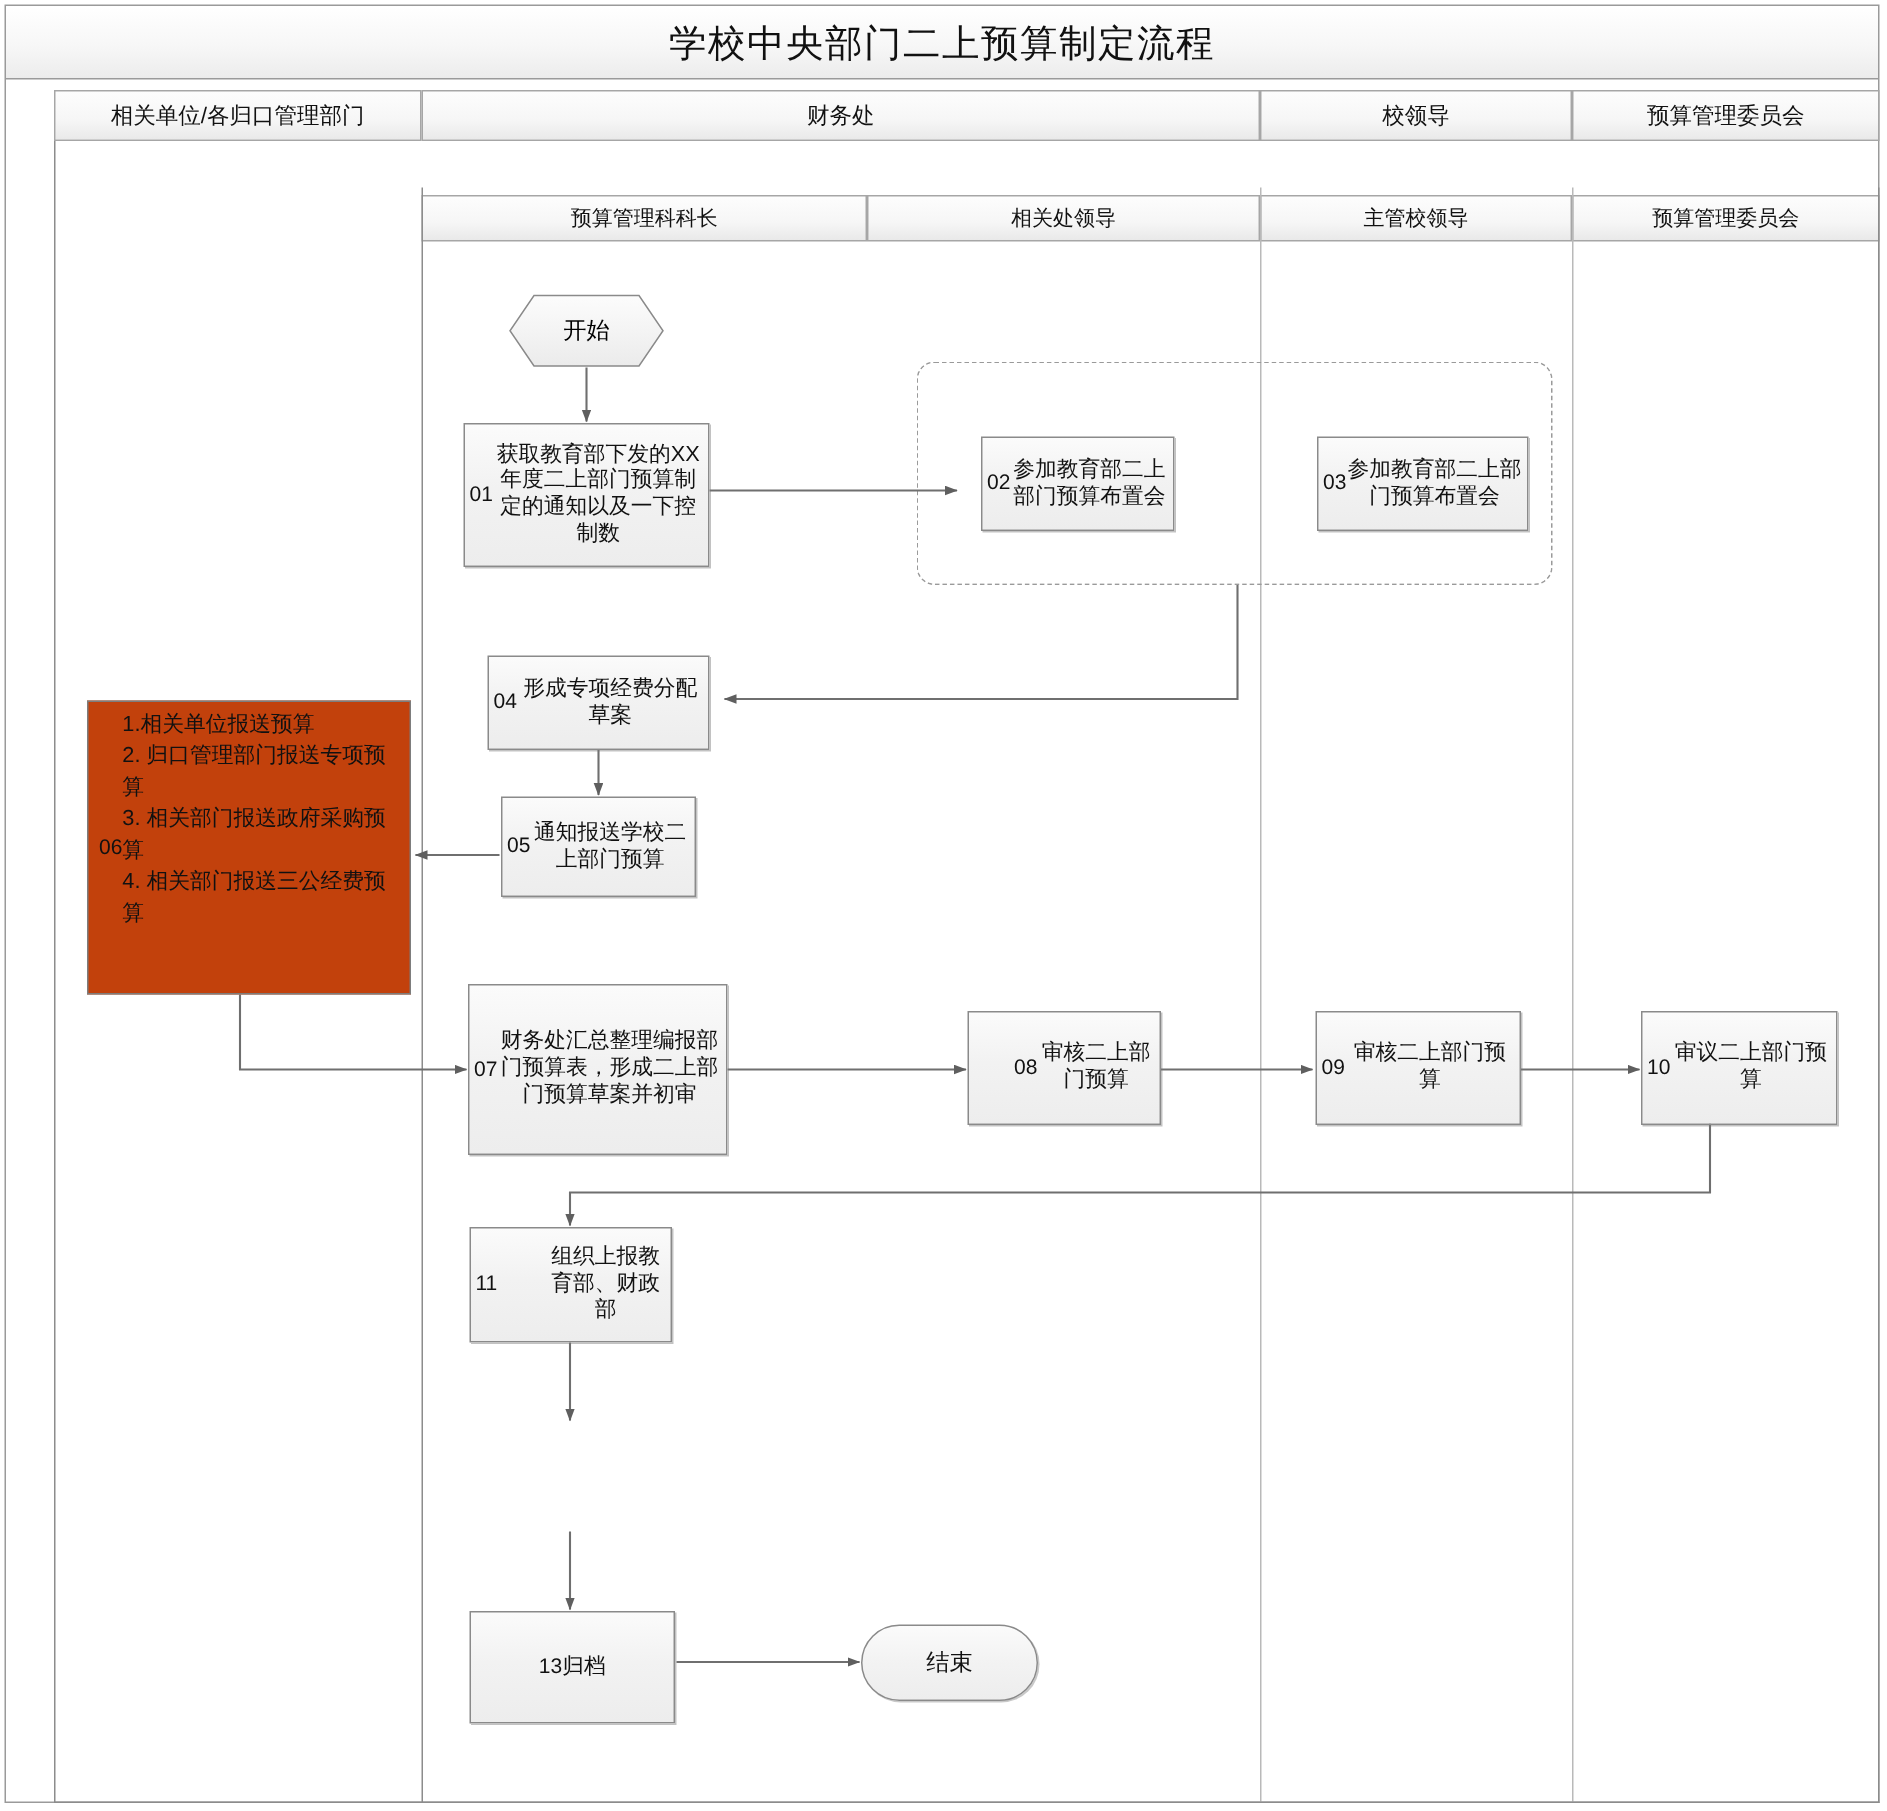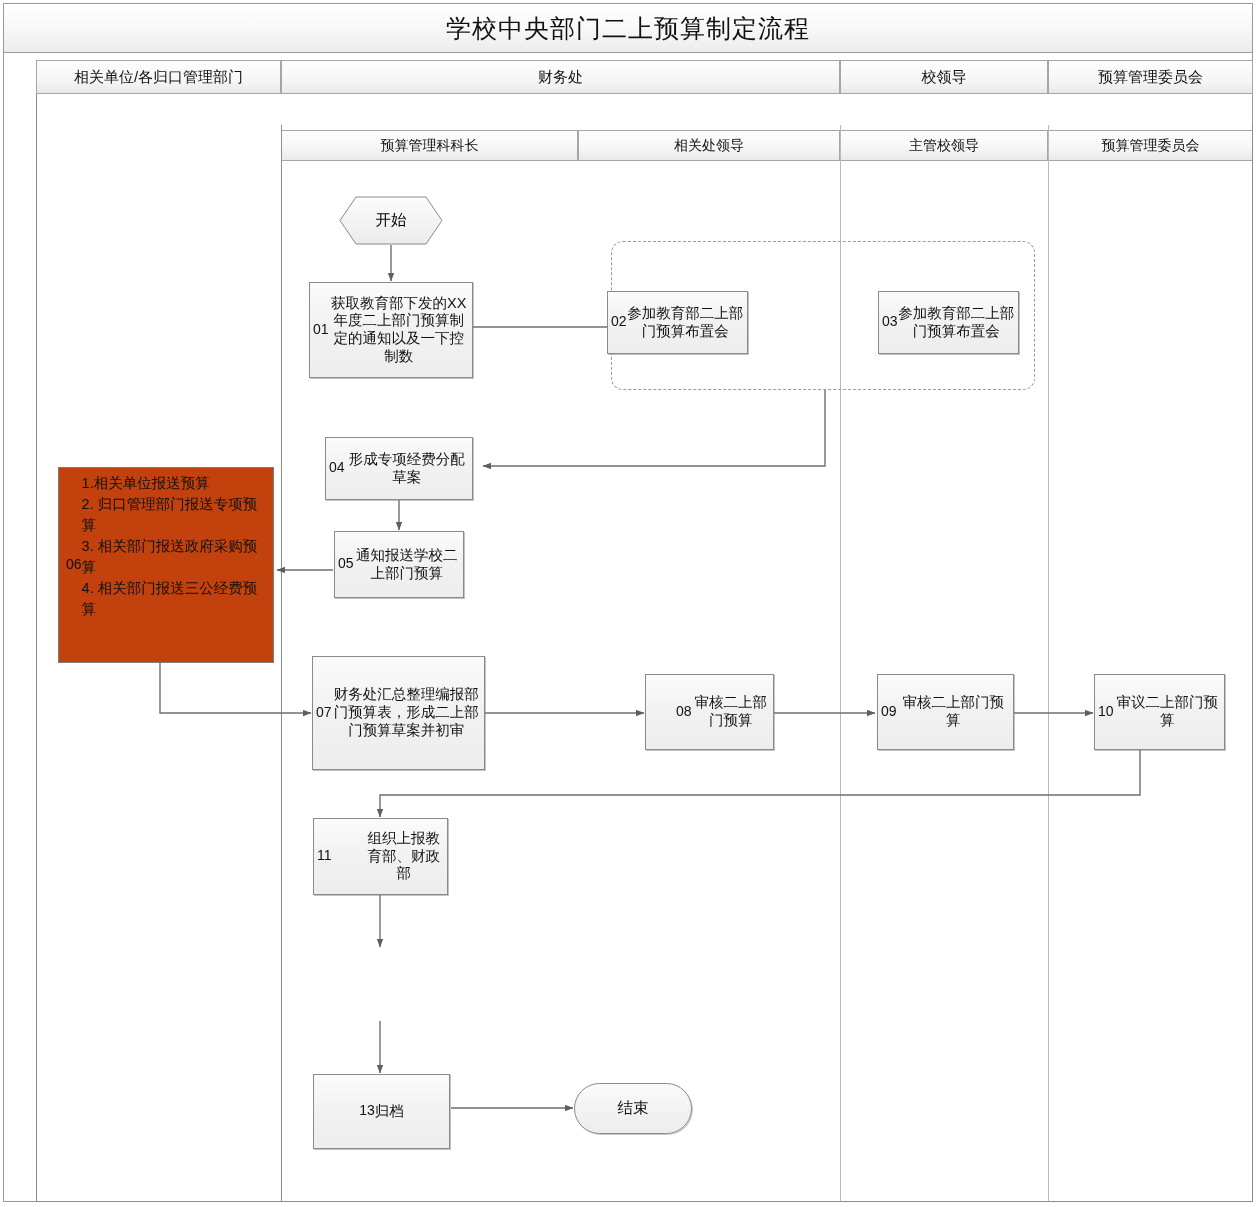--- a/index.html
+++ b/index.html
@@ -136,21 +136,21 @@
       <polygon points="17,1 87,1 103,24.5 87,48 17,48 1,24.5" fill="url(#gterm)" stroke="#8a8a8a" stroke-width="1"></polygon>
     </svg>
     <div class="lbl">开始</div>
   </div>
 
   <div class="node" style="left:309px;top:282px;width:164px;height:96px;">
     <div class="num">01</div>
     <div class="txt">获取教育部下发的XX年度二上部门预算制定的通知以及一下控制数</div>
   </div>
 
-  <div class="node" style="left:607px;top:291px;width:141px;height:63px;">
+  <div class="node" style="left:654px;top:291px;width:129px;height:63px;">
     <div class="num">02</div>
     <div class="txt">参加教育部二上部门预算布置会</div>
   </div>
 
   <div class="node" style="left:878px;top:291px;width:141px;height:63px;">
     <div class="num">03</div>
     <div class="txt">参加教育部二上部门预算布置会</div>
   </div>
 
   <div class="node" style="left:325px;top:437px;width:148px;height:63px;">

